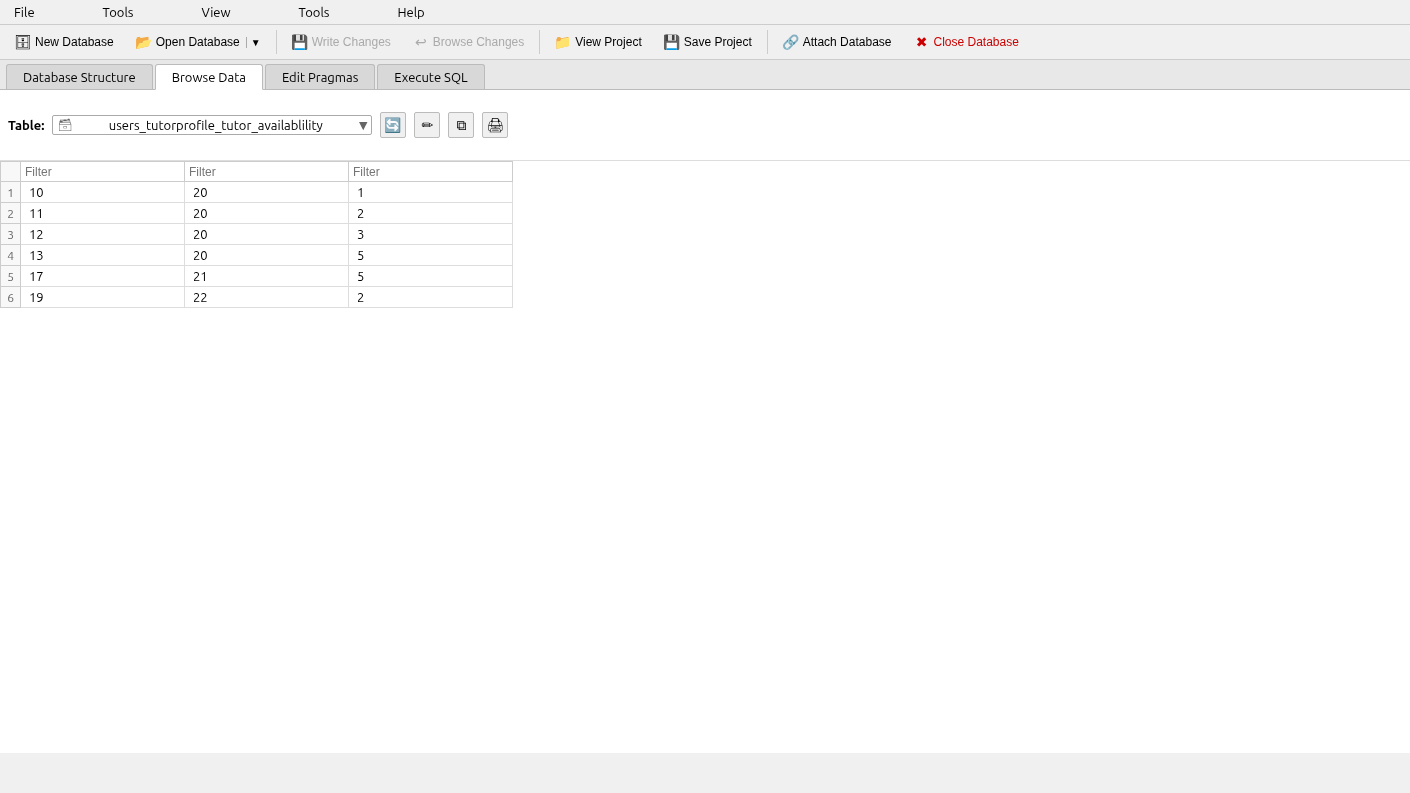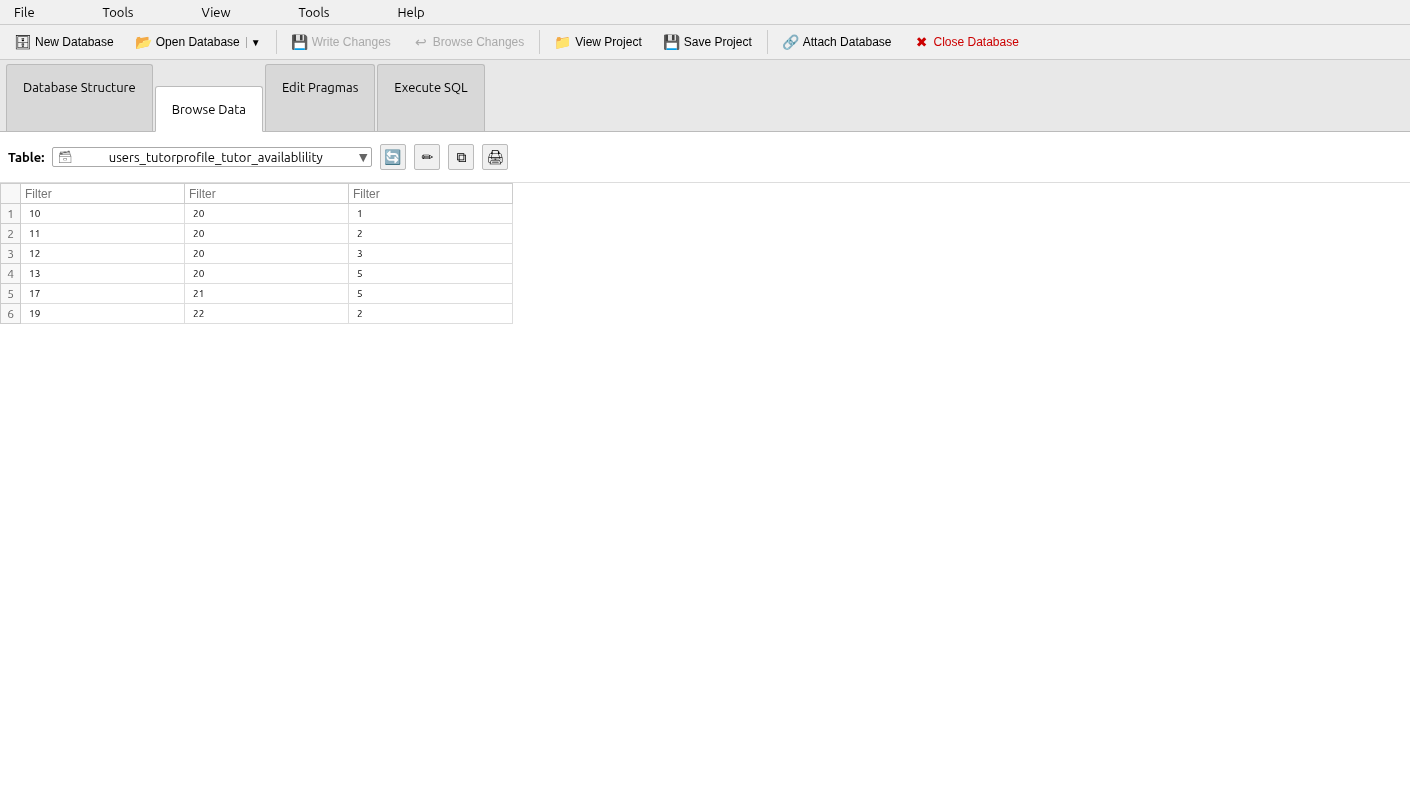--- a/index.html
+++ b/index.html
@@ -69,41 +69,40 @@
 
     
     #tabs {
       display: flex;
       background: #e8e8e8;
       border-bottom: 1px solid #bbb;
       padding: 4px 6px 0;
       gap: 2px;
     }
     .tab {
-      padding: 15px 16px;
+      padding: 5px 16px;
       cursor: pointer;
       border: 1px solid #bbb;
       border-bottom: none;
       background: #d8d8d8;
       border-radius: 3px 3px 0 0;
       font-size: 13px;
     }
     .tab.active {
       background: #fff;
       border-bottom: 1px solid #fff;
       margin-bottom: -1px;
       font-weight: normal;
-      margin-top: 22px;
     }
 
     
     #table-selector-row {
       display: flex;
       align-items: center;
-      padding: 12px 8px;
+      padding: 22px 8px;
       background: #fff;
       border-bottom: 1px solid #ddd;
       gap: 8px;
     }
     #table-label {
       font-size: 13px;
       font-weight: bold;
     }
     #table-select-wrapper {
       display: flex;
@@ -183,21 +182,21 @@
       border: 1px solid #ccc;
       padding: 3px 6px;
       text-align: right;
       font-size: 12px;
       color: #666;
       width: 20px;
     }
     .data-cell {
       border: 1px solid #ddd;
       padding: 3px 8px;
-      font-size: 10px;
+      font-size: 13px;
     }
     
     #main-content {
       display: flex;
       flex-direction: column;
       height: calc(100vh - 130px);
     }
   </style>
 </head>
 <body>

